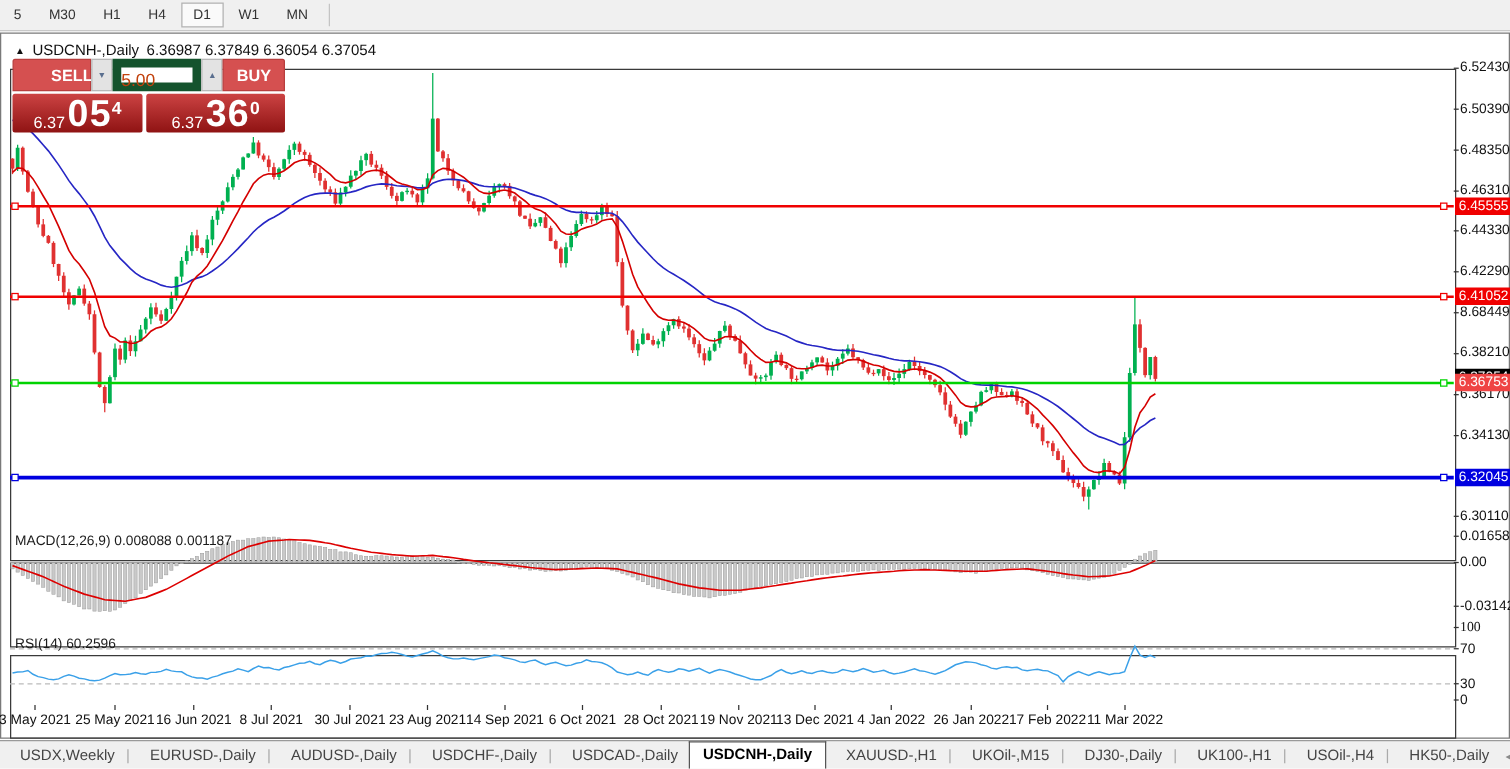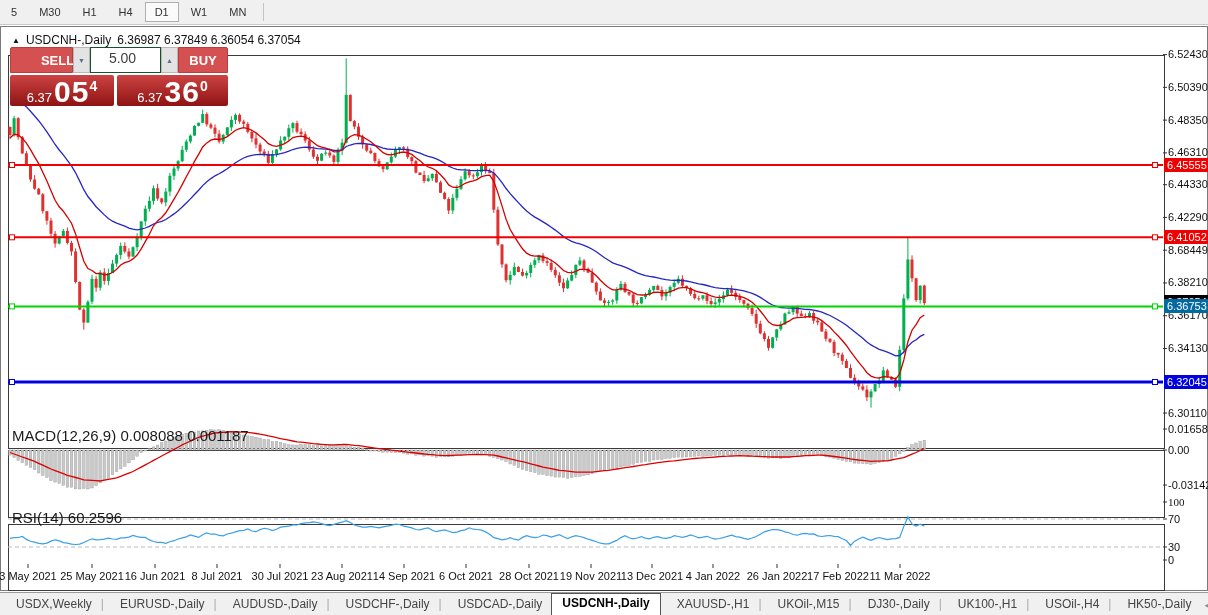--- a/index.html
+++ b/index.html
@@ -32,38 +32,38 @@
 
   
   #trade-panel { position:absolute; left:10px; top:47px; z-index:3; width:218px; }
   #trade-row1 { display:flex; height:26px; }
   .trade-btn { background:#d55050; color:#fff; font-size:13px; font-weight:bold;
     display:flex; align-items:center; justify-content:center; border:1px solid #b83e3e; }
   #sell-btn { width:63px; border-radius:2px 0 0 0;padding-left:32px; }
   #buy-btn  { width:53px; border-radius:0 2px 0 0; }
   .spin-btn { width:18px; background:#e3e3e3; border:1px solid #b8b8b8; color:#5a6f8f;
     font-size:7px; display:flex; align-items:center; justify-content:center; }
-  #volume-field { width:75px; background:#fff; border:1px solid #14532d; font-size:14px;
-    color:#404040; text-align:center; padding:2px 6px 0 0; }
+  #volume-field { width:75px; background:#fff; border:7px solid #14532d; font-size:14px;
+    color:#c2410c; text-align:left; padding:2px 6px 0 0; }
   #trade-row2 { display:flex; margin-top:2px; height:31px; gap:3px; }
   .price-box { background:linear-gradient(#cc4343,#8f1313); color:#fff; display:flex;
     align-items:flex-end; justify-content:center; border-radius:2px; padding-bottom:1px; }
   #sell-price-box { width:104px; } #buy-price-box { width:111px; }
   .px-small { font-size:13px; font-weight:normal; line-height:15px; margin-right:2px;margin-top:28px; }
   .px-big { font-size:30px; font-weight:bold; line-height:27px; letter-spacing:1px; }
   .px-sup { font-size:14px; font-weight:bold; line-height:12px; margin-bottom:13px; }
 
   
   .y-label { position:absolute; left:1168px; z-index:2; font-size:11px; color:#111; height:13px; line-height:13px; }
   .price-badge { position:absolute; left:1164px; z-index:2; width:44px; height:14px;
     color:#fff; font-size:11px; line-height:14px; padding-left:3px; }
   .sub-label { position:absolute; left:1168px; z-index:2; font-size:11px; color:#111; height:12px; line-height:12px; white-space:nowrap; }
 
   
-  .ind-label { position:absolute; z-index:2; font-size:15px; color:#1a1a1a; }
+  .ind-label { position:absolute; z-index:2; font-size:11px; color:#1a1a1a; }
   #macd-label { left:12px; top:427px; }
   #rsi-label  { left:12px; top:509px; }
 
   
   .x-label { position:absolute; top:570px; z-index:2; font-size:11px; color:#111; transform:translateX(-50%); white-space:nowrap; }
 
   
   #tab-bar { position:absolute; left:0; top:592px; width:1208px; height:23px; background:#f0f0f0;
     border-top:1px solid #9a9a9a; display:flex; align-items:flex-end; }
   .chart-tab { font-size:12px; color:#444; padding:3px 9px 4px 16px; white-space:nowrap; cursor:default; }
@@ -904,21 +904,21 @@
     <div class="y-label" style="top: 178.173px;">6.44330</div>
     <div class="y-label" style="top: 210.936px;">6.42290</div>
     <div class="y-label" style="top: 243.698px;">8.68449</div>
     <div class="y-label" style="top: 276.461px;">6.38210</div>
     <div class="y-label" style="top: 309.223px;">6.36170</div>
     <div class="y-label" style="top: 341.985px;">6.34130</div>
     <div class="y-label" style="top: 406.547px;">6.30110</div>
     <div class="price-badge" style="top: 294.526px; background: rgb(0, 0, 0); z-index: 2;">6.37054</div>
     <div class="price-badge" style="top: 158px; background: rgb(240, 0, 0); z-index: 3;">6.45555</div>
     <div class="price-badge" style="top: 230.318px; background: rgb(240, 0, 0); z-index: 3;">6.41052</div>
-    <div class="price-badge" style="top: 299.36px; background: #0369a1; z-index: 3;">6.36753</div>
+    <div class="price-badge" style="top: 299.36px; background: #ef4444; z-index: 3;">6.36753</div>
     <div class="price-badge" style="top: 374.971px; background: rgb(0, 0, 224); z-index: 3;">6.32045</div>
     <div class="sub-label" style="top: 423.002px;">0.016586</div>
     <div class="sub-label" style="top: 444px;">0.00</div>
     <div class="sub-label" style="top: 479px;">-0.031423</div>
     <div class="sub-label" style="top: 496px; font-family: Liberation Serif, serif;">100</div>
     <div class="sub-label" style="top: 513px;">70</div>
     <div class="sub-label" style="top: 541px;">30</div>
     <div class="sub-label" style="top: 554px;">0</div>
     <div class="x-label" style="left: 28px;">3 May 2021</div>
     <div class="x-label" style="left: 92px;">25 May 2021</div>

